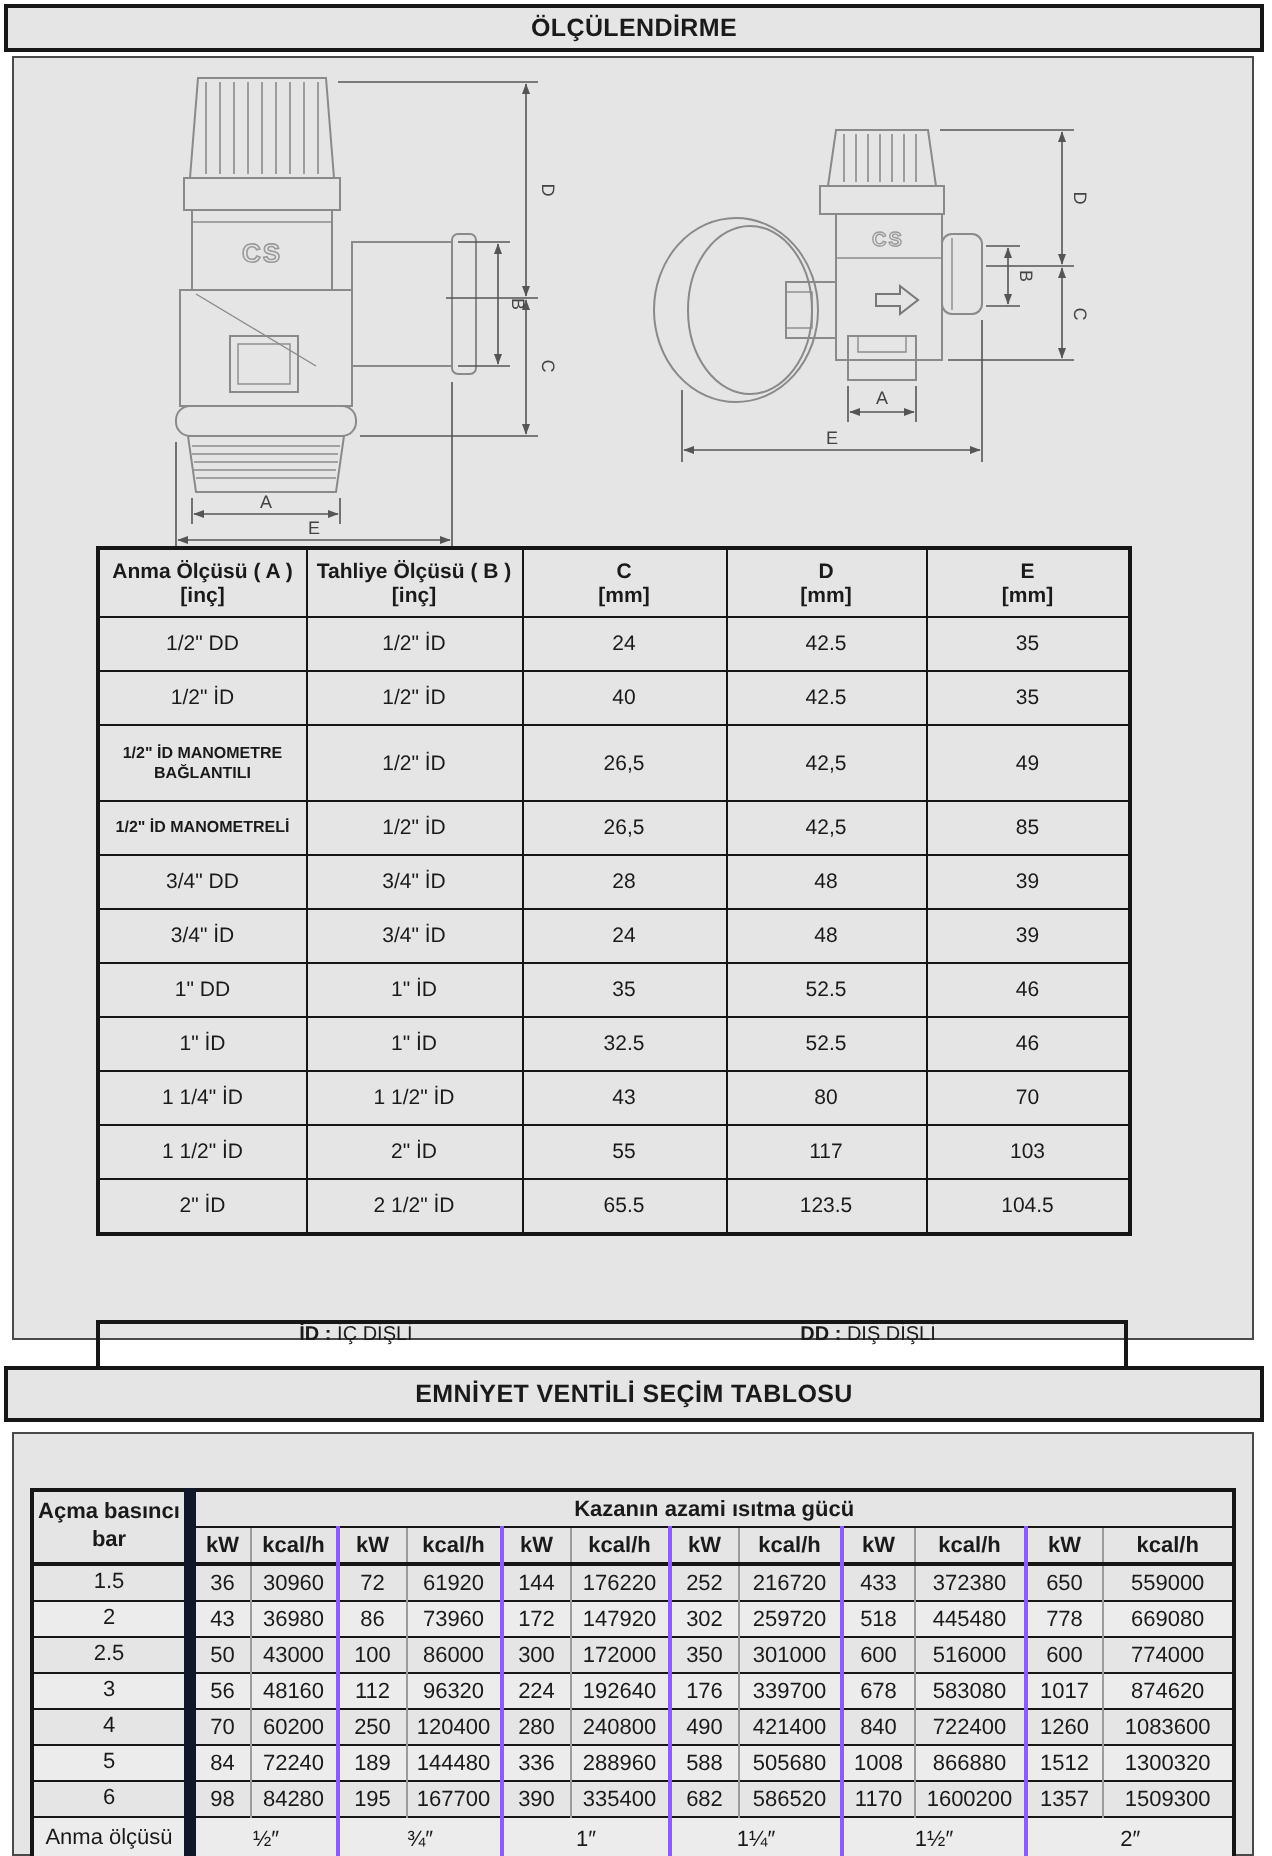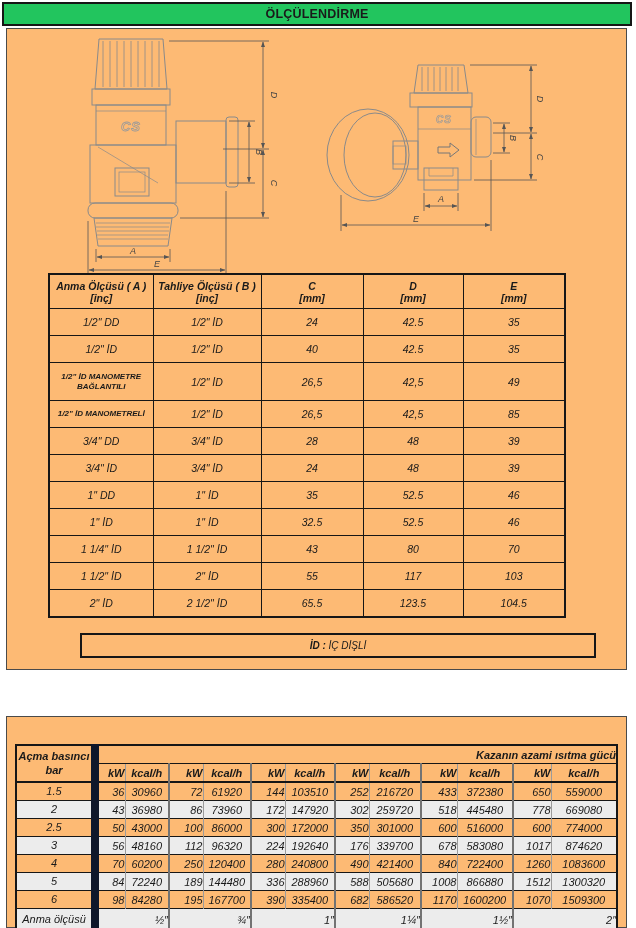--- a/index.html
+++ b/index.html
@@ -1,47 +1,47 @@
 <!DOCTYPE html>
 <html><head>
 <meta charset="utf-8">
 <style>
   html,body{margin:0;padding:0;background:#ffffff;}
   .page{position:relative;width:636px;height:928px;background:#fff;
         font-family:"Liberation Sans","DejaVu Sans",sans-serif;color:#1a1a1a;overflow:hidden;}
-  .title-bar{position:absolute;left:2px;width:626px;background:#22c55e;border:2px solid #161616;
+  .title-bar{position:absolute;left:2px;width:626px;background:#e5e5e5;border:2px solid #161616;
         font-weight:bold;font-size:12.5px;text-align:center;letter-spacing:.2px;}
   #bar1{top:2px;height:20px;line-height:20px;}
   #bar2{top:683px;height:24px;line-height:24px;}
-  .box{position:absolute;left:6px;width:619px;border:1px solid #4a4a4a;background:#fdba74;font-style:italic;}
+  .box{position:absolute;left:6px;width:619px;border:1px solid #4a4a4a;background:#e5e5e5;}
   #box1{top:28px;height:640px;}
   #box2{top:716px;height:210px;}
 
   svg text{font-family:"Liberation Sans",sans-serif;}
 
   
   #t1{position:absolute;left:41px;top:244px;border-collapse:collapse;border:2px solid #161616;table-layout:fixed;}
   #t1 th,#t1 td{border:1px solid #161616;text-align:center;vertical-align:middle;padding:0 2px;margin-left:44px;}
   #t1 thead th{height:33px;font-size:10.5px;font-weight:bold;}
   #t1 td{height:26px;font-size:10.5px;}
   #t1 tr.tall td{height:37px;}
   #t1 td.small{font-size:8px;font-weight:bold;line-height:1.25;}
   
-  .legend{position:absolute;left:41px;top:604px;width:512px;height:21px;border:2px solid #161616;
-          display:flex;align-items:center;font-size:10px;margin-left:32px;}
+  .legend{position:absolute;left:41px;top:631px;width:512px;height:21px;border:2px solid #161616;
+          display:flex;align-items:flex-start;font-size:10px;}
   .legend>div{flex:1;text-align:center;}
   .legend b{font-weight:bold;}
 
   
   #t2{position:absolute;left:8px;top:27px;border-collapse:collapse;border:2px solid #161616;table-layout:fixed;width:601px;}
   #t2 th,#t2 td{border-top:1px solid #161616;text-align:center;vertical-align:middle;padding:0;}
   #t2 th{font-size:11px;font-weight:bold;height:17px;}
   #t2 td{font-size:11px;font-weight:normal;height:17px;}
-  #t2 .plabel{border-right:8px solid #0f172a;font-size:11px;line-height:1.25;}
-  #t2 .grp{border-left:2px solid #737373;text-align:right;}
+  #t2 .plabel{border-right:6px solid #0f172a;font-size:11px;line-height:1.25;}
+  #t2 .grp{border-left:2px solid #8b5cf6;}
   #t2 .thin{border-left:1px solid #9b9b9b;}
   #t2 tbody tr:first-child td{border-top:2px solid #161616;}
   #t2 tr.stripe td{background:#ececec;}
   #t2 #t2-sizes td{height:21px;}
 </style>
 </head>
 <body>
 
 <div class="page">
 
@@ -264,23 +264,28 @@
             <td>104.5</td>
           </tr>
         </tbody>
     </table>
 
     <div class="legend">
       <div>
         <b>İD :</b>
         <span>İÇ DİŞLİ</span>
       </div>
+      <div>
+        <b>DD :</b>
+        <span>DIŞ DİŞLİ</span>
+      </div>
     </div>
   </div>
 
+  <div class="title-bar" id="bar2">EMNİYET VENTİLİ SEÇİM TABLOSU</div>
 
   <div class="box" id="box2">
     <table id="t2">
       <colgroup>
         <col style="width:79px">
         <col style="width:30px">
           <col style="width:44px">
         <col style="width:34px">
           <col style="width:48px">
         <col style="width:34px">
@@ -316,21 +321,21 @@
           </tr>
       </thead>
       <tbody id="t2-body">
           <tr>
             <td class="plabel">1.5</td>
             <td class="grp">36</td>
             <td class="thin">30960</td>
             <td class="grp">72</td>
             <td class="thin">61920</td>
             <td class="grp">144</td>
-            <td class="thin">103510</td>
+            <td class="thin">176220</td>
             <td class="grp">252</td>
             <td class="thin">216720</td>
             <td class="grp">433</td>
             <td class="thin">372380</td>
             <td class="grp">650</td>
             <td class="thin">559000</td>
           </tr>
           <tr class="stripe">
             <td class="plabel">2</td>
             <td class="grp">43</td>
@@ -411,21 +416,21 @@
             <td class="grp">98</td>
             <td class="thin">84280</td>
             <td class="grp">195</td>
             <td class="thin">167700</td>
             <td class="grp">390</td>
             <td class="thin">335400</td>
             <td class="grp">682</td>
             <td class="thin">586520</td>
             <td class="grp">1170</td>
             <td class="thin">1600200</td>
-            <td class="grp">1070</td>
+            <td class="grp">1357</td>
             <td class="thin">1509300</td>
           </tr>
         </tbody>
       <tfoot>
         <tr id="t2-sizes" class="stripe">
             <td class="plabel">Anma ölçüsü</td>
             <td colspan="2" class="grp">½″</td>
             <td colspan="2" class="grp">¾″</td>
             <td colspan="2" class="grp">1″</td>
             <td colspan="2" class="grp">1¼″</td>

